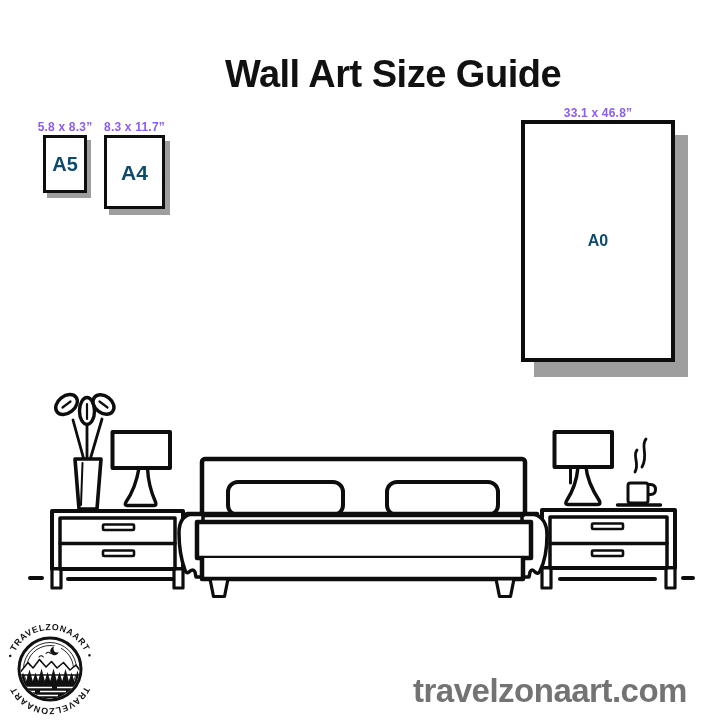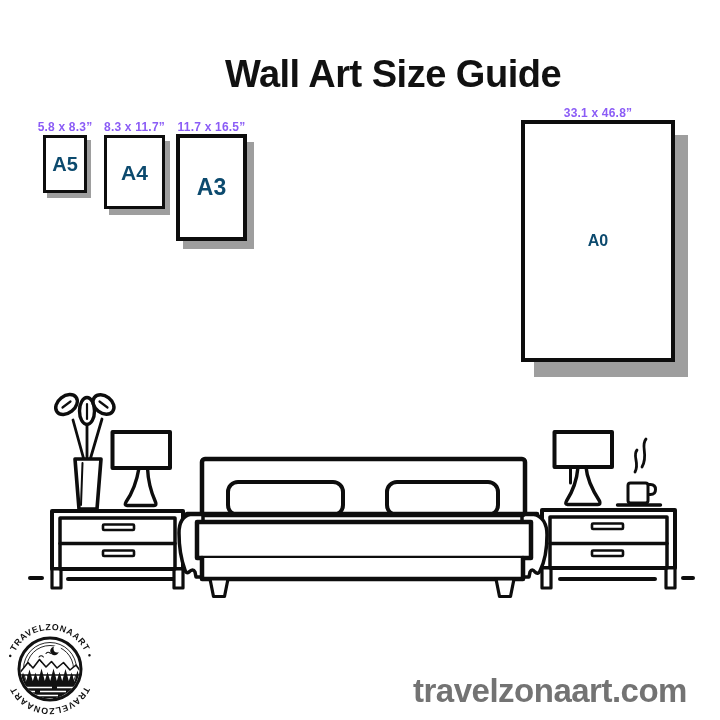--- a/index.html
+++ b/index.html
@@ -35,24 +35,20 @@
 
   <h1 class="page-title">Wall Art Size Guide</h1>
 
   <div class="paper" style="left:43px;top:135px;width:44px;height:58px;border-width:3px;box-shadow:4px 5px 0 #9e9e9e;">
     <span class="dims">5.8 x 8.3”</span>
     <span class="name" style="font-size:20px;">A5</span>
   </div>
   <div class="paper" style="left:104px;top:135px;width:61px;height:74px;border-width:3px;box-shadow:5px 6px 0 #9e9e9e;">
     <span class="dims">8.3 x 11.7”</span>
     <span class="name" style="font-size:21px;">A4</span>
-  </div>
-  <div class="paper" style="left:176px;top:134px;width:71px;height:107px;box-shadow:7px 8px 0 #9e9e9e;">
-    <span class="dims">11.7 x 16.5”</span>
-    <span class="name" style="font-size:23px;">A3</span>
   </div>
   <div class="paper" style="left:521px;top:120px;width:154px;height:242px;box-shadow:13px 15px 0 #9e9e9e;">
     <span class="dims">33.1 x 46.8”</span>
     <span class="name" style="font-size:16px;">A0</span>
   </div>
 
   <svg class="illustration" viewBox="0 380 720 220" fill="none" stroke="#0d0d0d" stroke-linecap="round" stroke-linejoin="round">
 
     <g>
       <rect x="52" y="511" width="131" height="58" stroke-width="4" fill="#fff"></rect>

